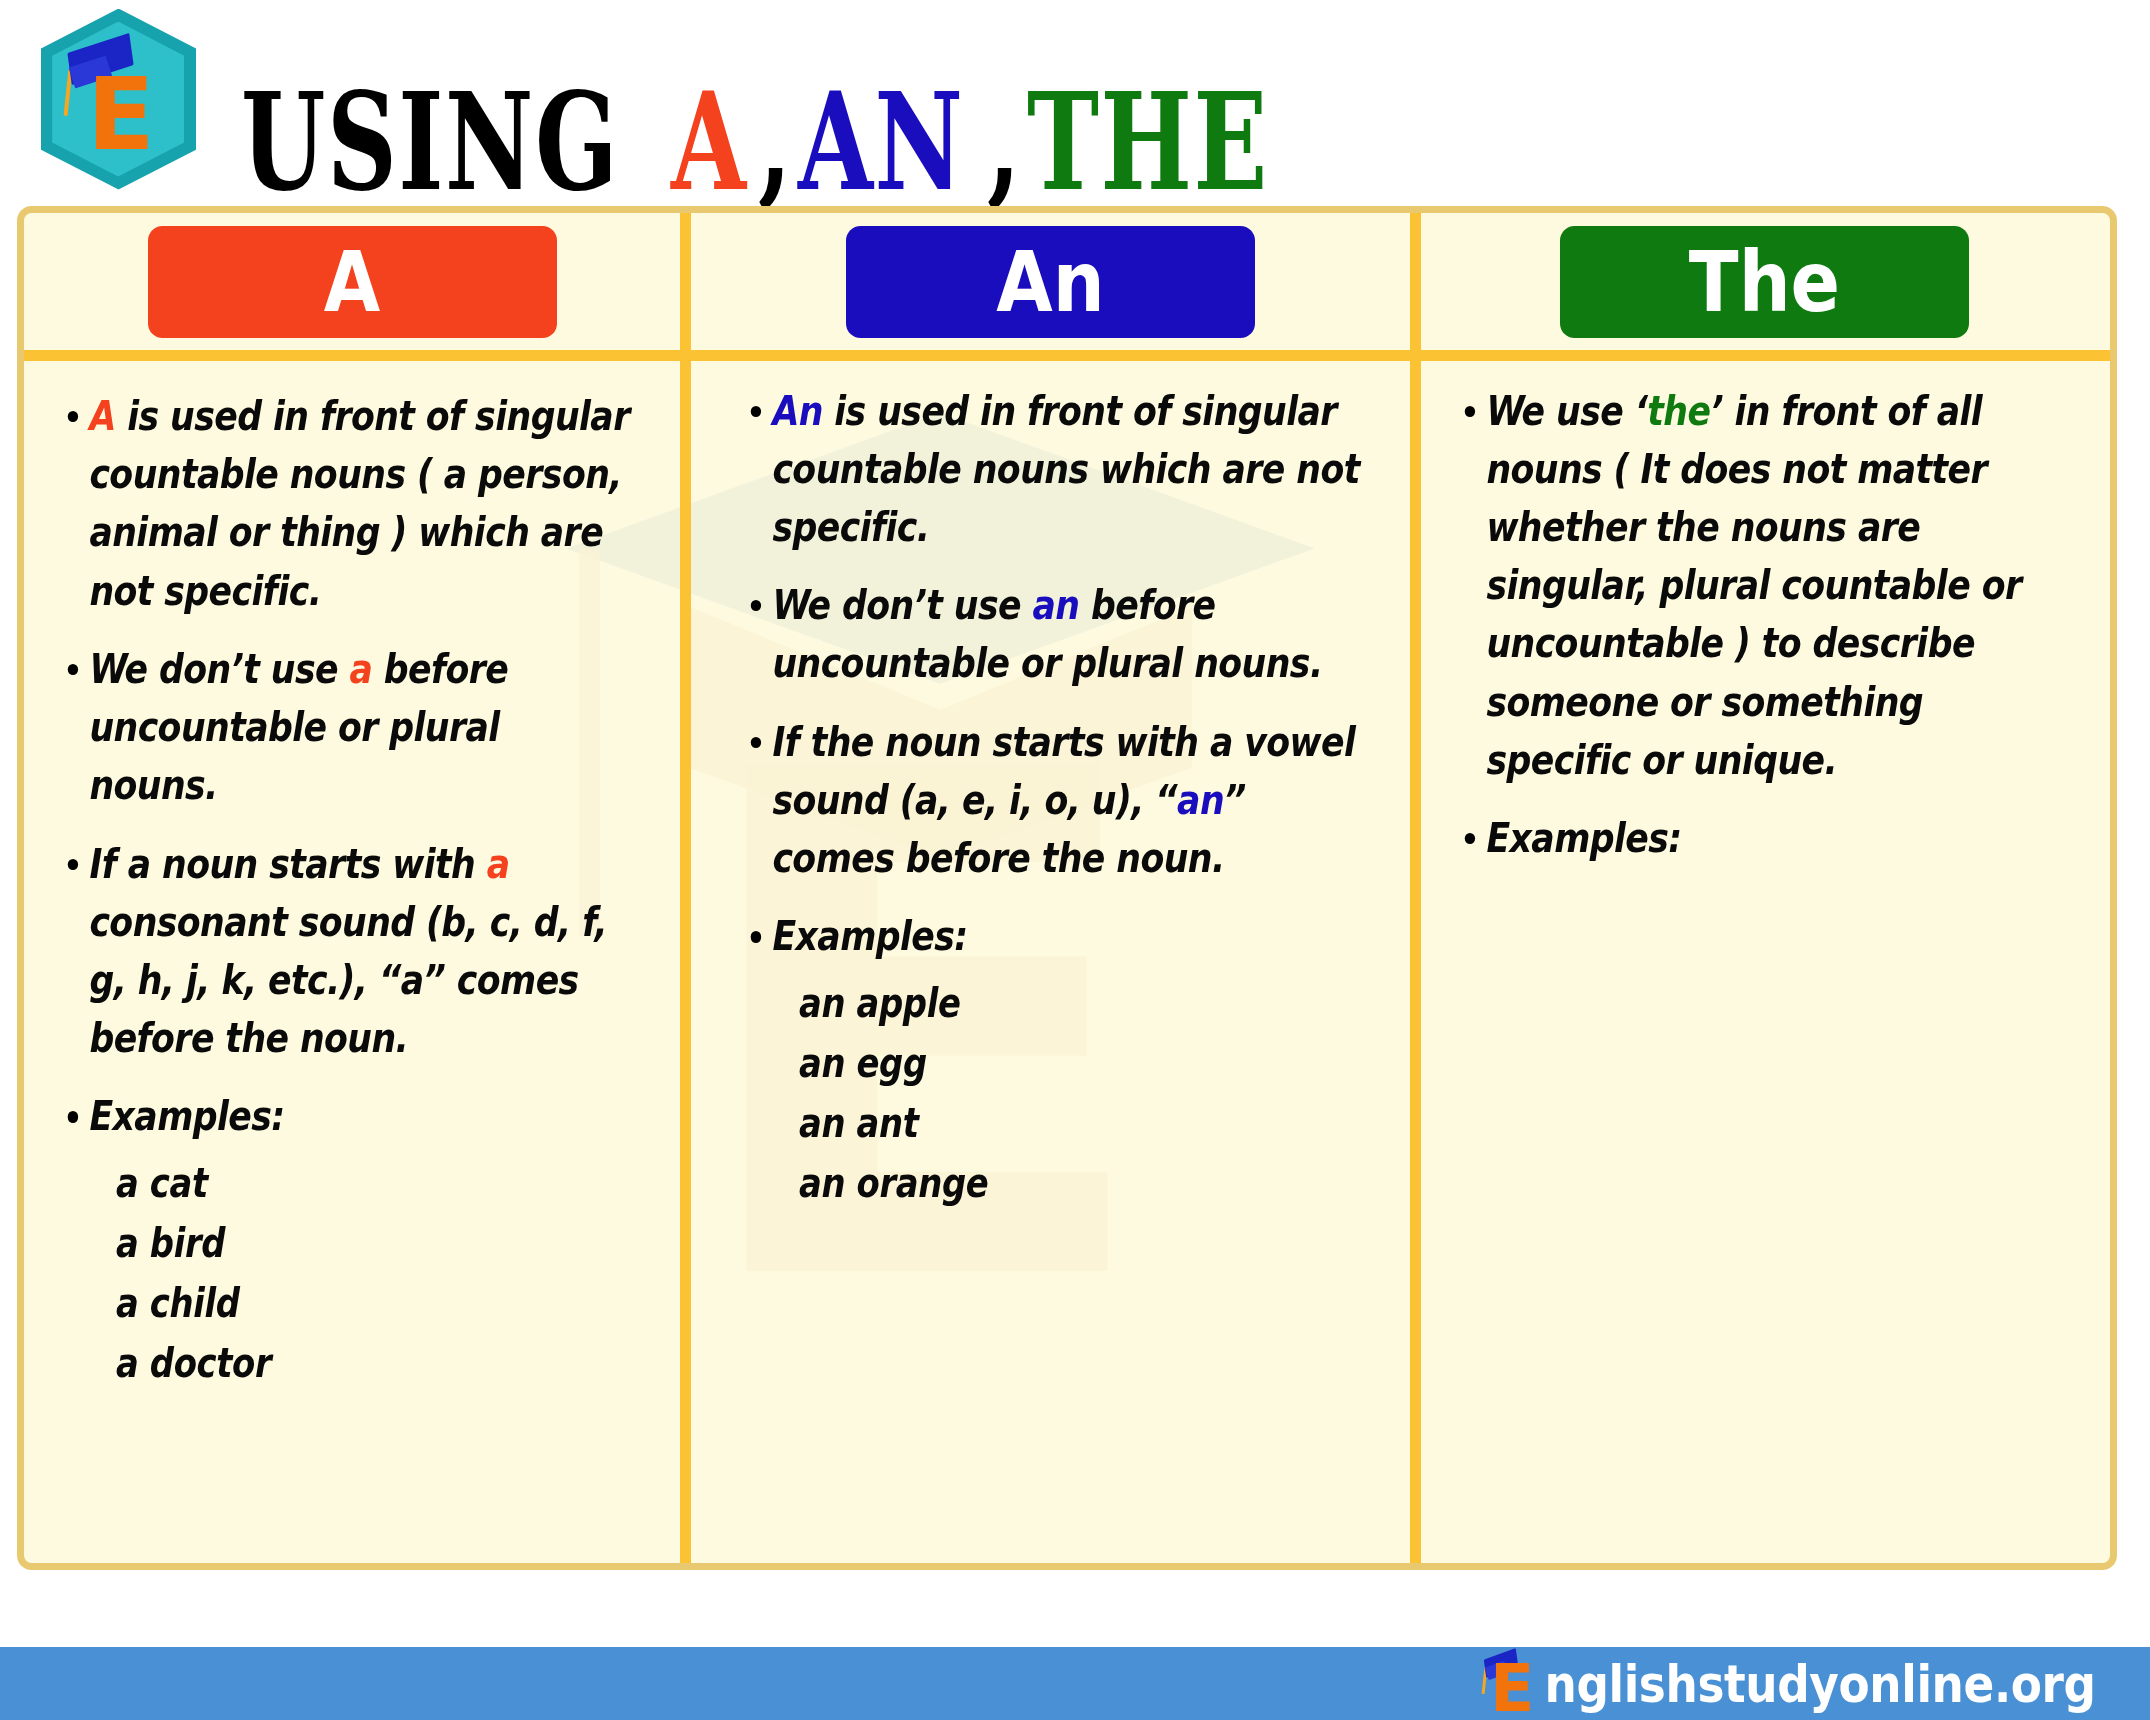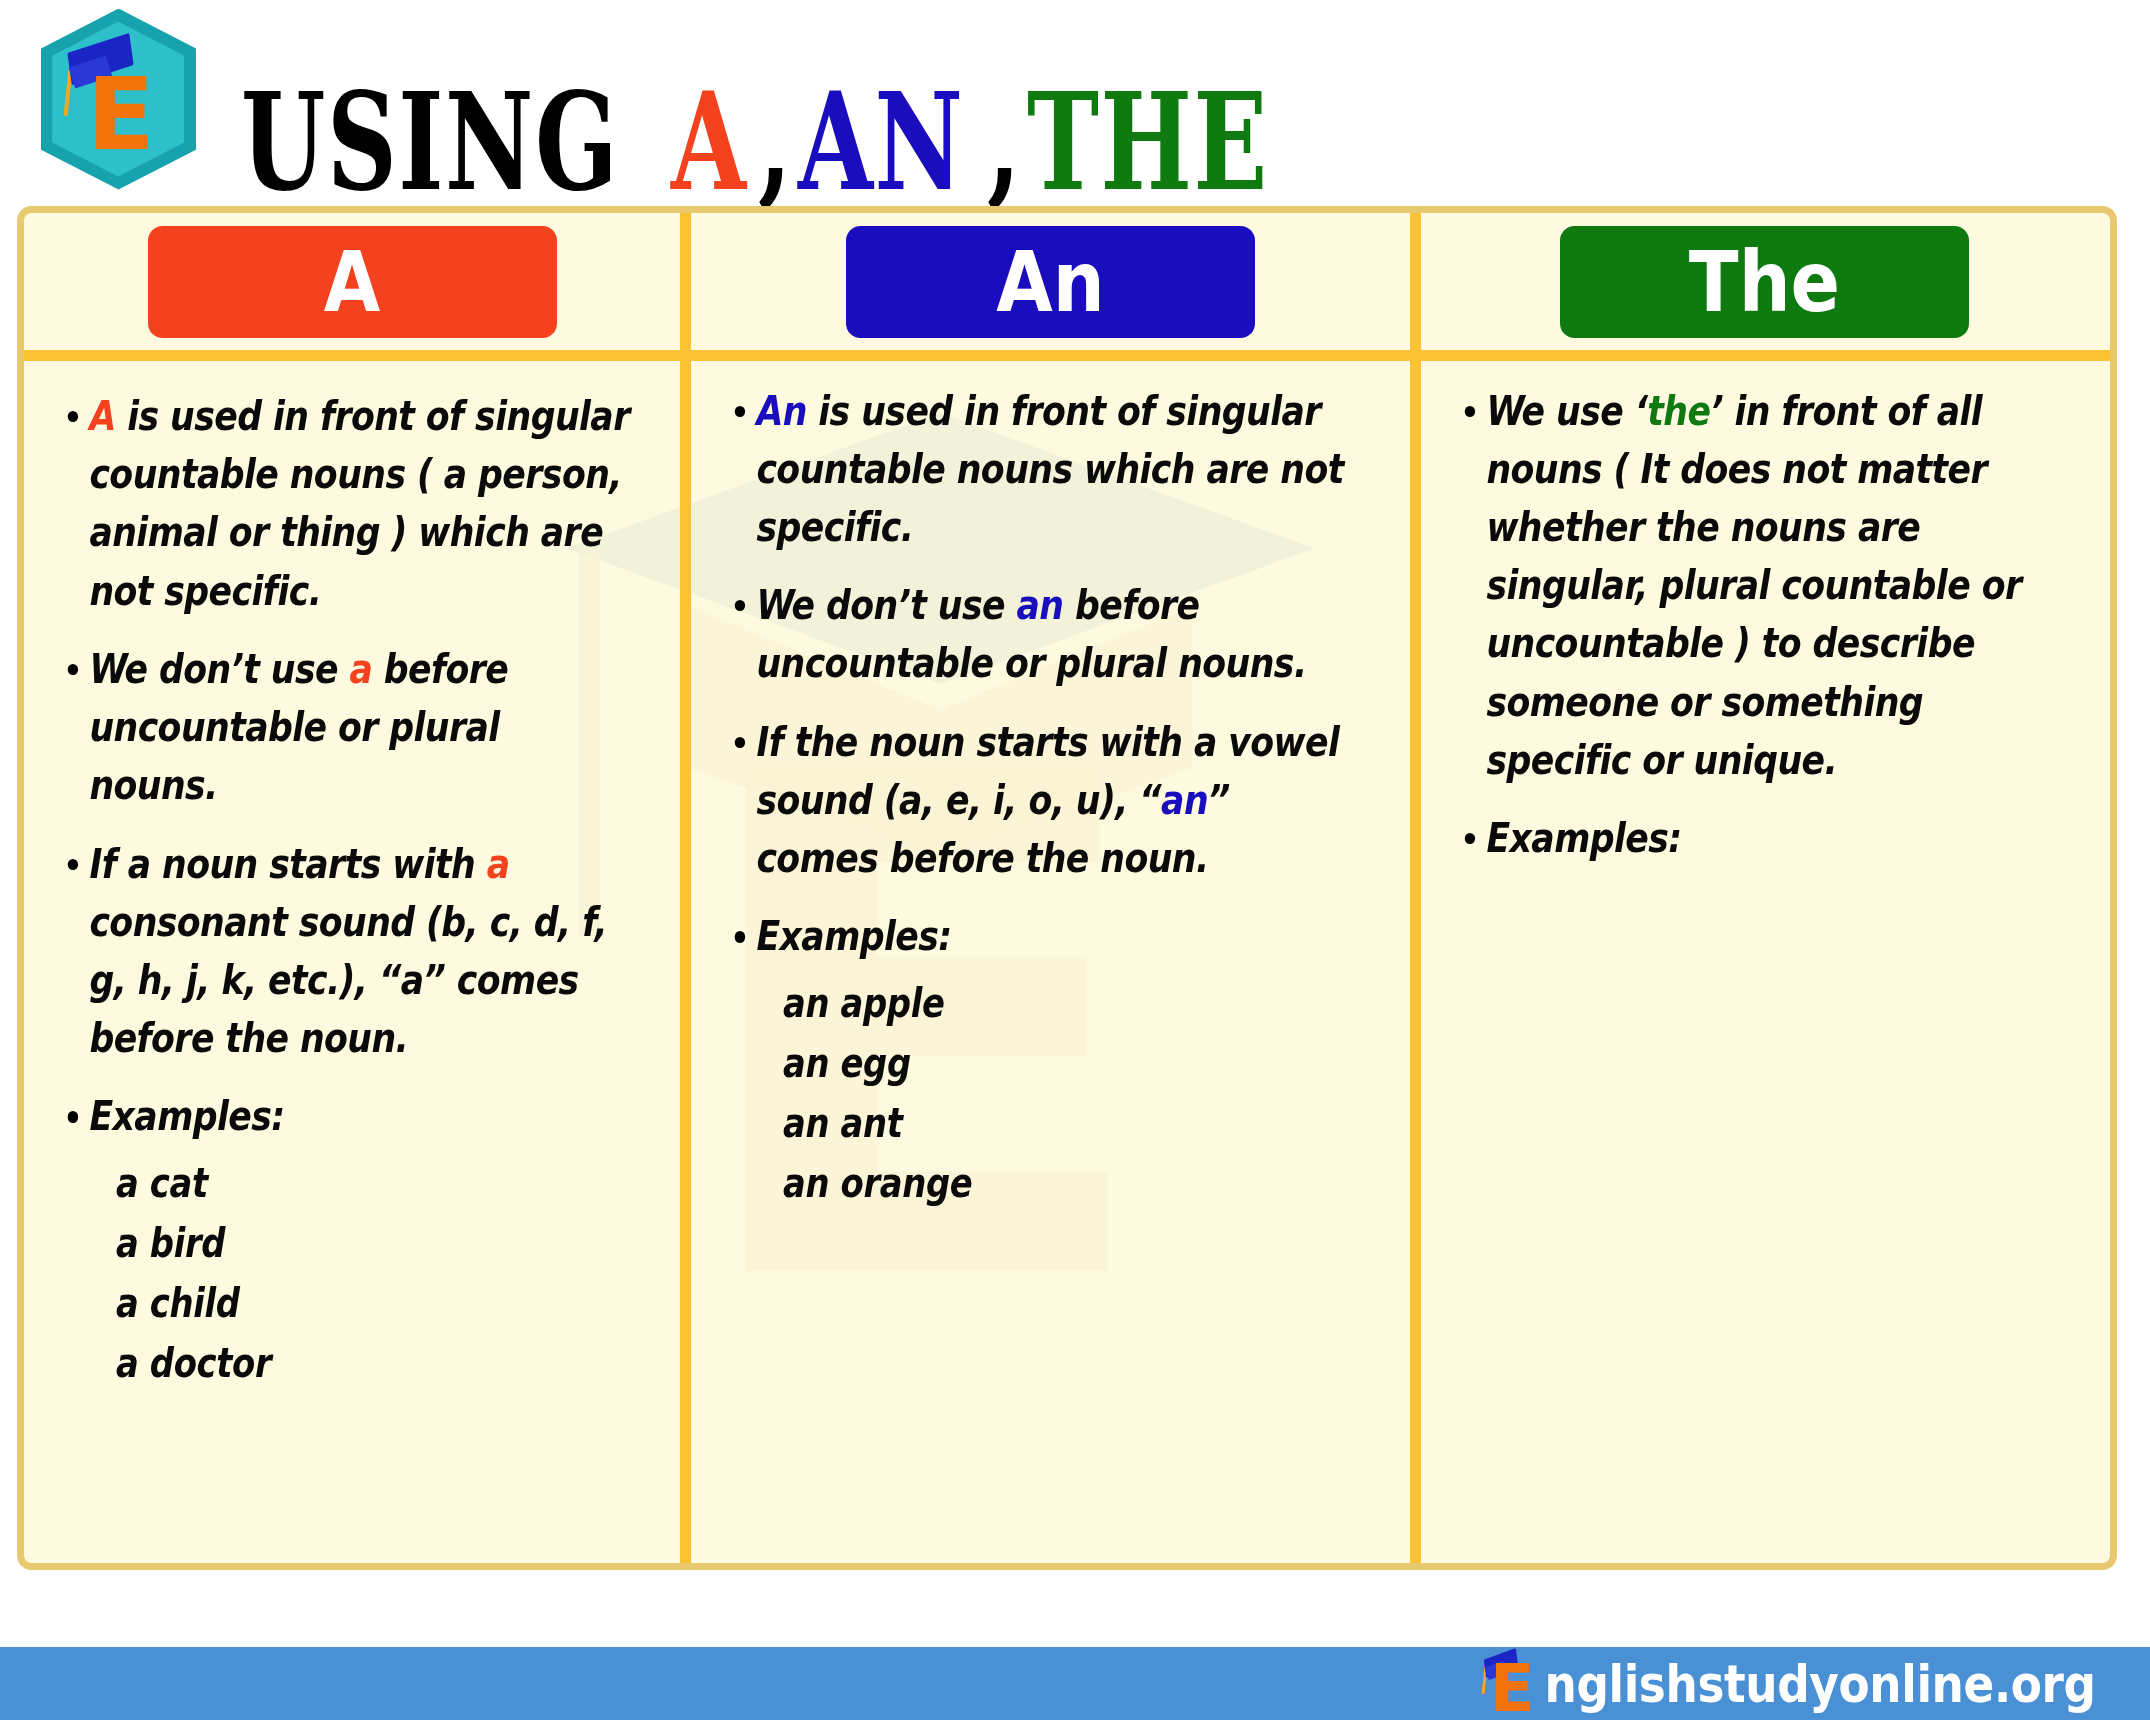--- a/index.html
+++ b/index.html
@@ -240,21 +240,21 @@
   ul.examples > li {
     font-size: 40px;
     line-height: 1.5;
     font-weight: bold;
     font-style: italic;
     letter-spacing: -0.4px;
     transform: scaleX(0.94);
     transform-origin: left top;
   }
 
-  .col2 .col-body { padding-top: 20.6px; }
+  .col2 .col-body { padding-top: 20.6px; margin-left: 16px; }
   .col3 .col-body { padding-top: 20.6px; }
 
   
   .footer {
     position: absolute;
     left: 0;
     top: 1647px;
     width: 2151px;
     height: 73px;
     background: #4a90d4;

